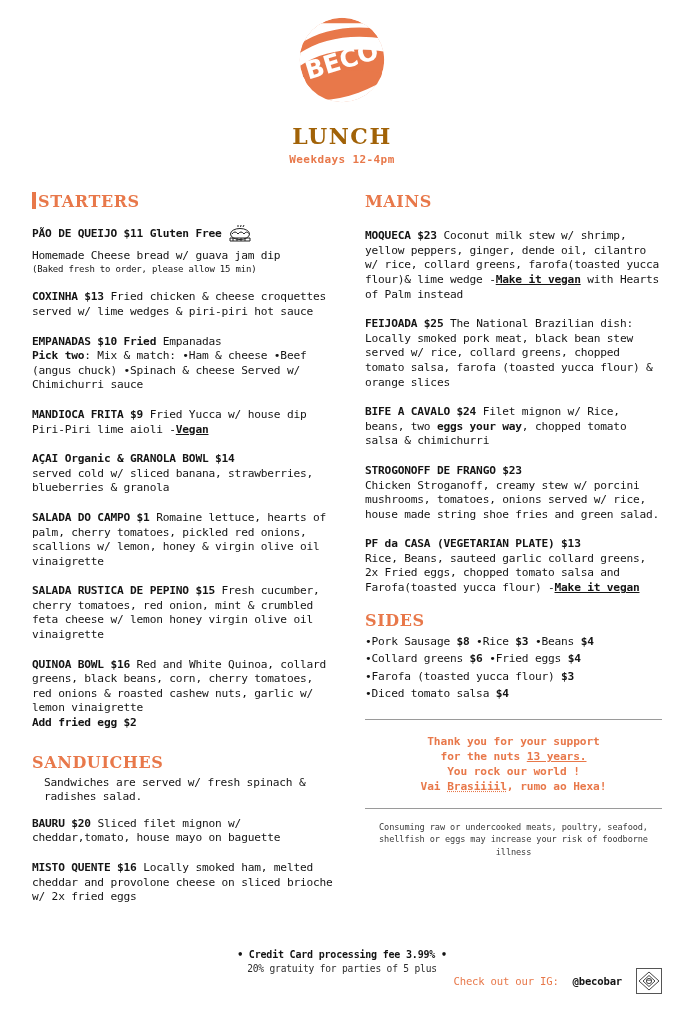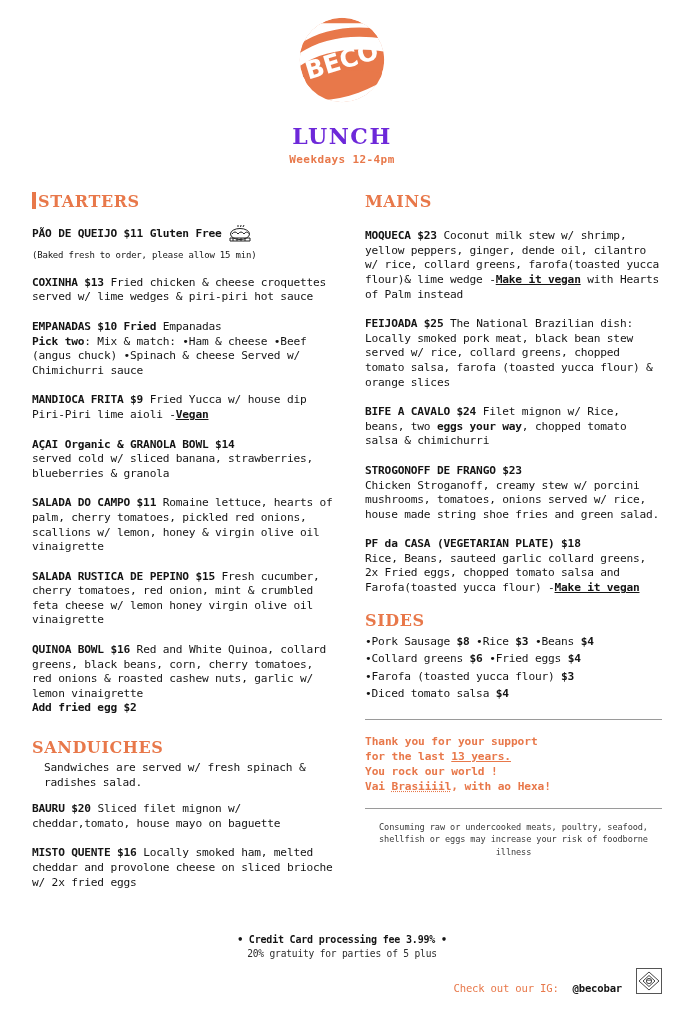--- a/index.html
+++ b/index.html
@@ -27,21 +27,21 @@
   }
   .logo svg { display: block; width: 92px; height: 92px; }
 
   
   .title-block { text-align: center; margin-top: 18px; }
   .lunch-title {
     font-family: "DejaVu Serif", "Liberation Serif", serif;
     font-weight: bold;
     font-size: 22px;
     letter-spacing: 1.5px;
-    color: #6d28d9;
+    color: #a16207;
     line-height: 1.1;
   }
   .lunch-sub {
     font-family: "DejaVu Sans Mono", monospace;
     font-weight: bold;
     font-size: 11px;
     letter-spacing: 0.4px;
     color: #e8784a;
     margin-top: 5px;
   }
@@ -121,20 +121,21 @@
   
   hr.rule {
     border: none;
     border-top: 1px solid #9a9a9a;
     margin: 16px 0 14px 0;
   }
   hr.rule.tight { margin: 14px 0 12px 0; }
 
   
   .thanks {
+    text-align: center;
     color: #e8784a;
     font-weight: bold;
     font-size: 11.2px;
     line-height: 15px;
     letter-spacing: -0.1px;
   }
   .thanks .u  { text-decoration: underline; }
   .thanks .du { text-decoration: underline; text-decoration-style: dotted; margin-top: 8px; }
 
   
@@ -161,21 +162,21 @@
     font-size: 9.6px;
     letter-spacing: -0.2px;
     line-height: 14px;
     color: #2b2b2b;
   }
   .footer-ig {
     position: absolute;
     right: 22px;
     bottom: 22px;
     display: flex;
-    align-items: flex-end;
+    align-items: center;
     gap: 14px;
   }
   .ig-text {
     font-size: 10.6px;
     color: #e8784a;
     letter-spacing: -0.2px;
   }
   .ig-handle {
     font-size: 10.6px;
     font-weight: bold;
@@ -232,20 +233,21 @@
         <span class="nm">PÃO DE QUEIJO $11 Gluten Free</span><span class="bread-icon"><svg width="26" height="19" viewBox="0 0 26 19">
               <g stroke="#222" fill="none" stroke-width="1">
                 <path d="M11 2 l0 -2 M13.5 2 l0.6 -2 M16 2 l1 -2"></path>
                 <ellipse cx="13" cy="9" rx="9.5" ry="5.5" fill="#fff"></ellipse>
                 <path d="M5 9 q3 -4 6 0 M11 9 q3 -4 6 0 M17 9 q2.5 -3.5 4.5 -0.5"></path>
                 <path d="M3 13 h20 M3 13 l0 3 h20 l0 -3"></path>
                 <path d="M6 13 l0 3 M10 13 l0 3 M14 13 l0 3 M18 13 l0 3"></path>
               </g>
             </svg></span>
       </p>
+      <p>Homemade Cheese bread w/ guava jam dip</p>
       <p class="tiny">(Baked fresh to order, please allow 15 min)</p>
     </div>
 
     <div class="item">
       <p><span class="nm">COXINHA $13</span>
         <span>Fried chicken &amp; cheese croquettes served w/ lime wedges &amp; piri-piri hot sauce</span></p>
     </div>
 
     <div class="item">
       <p><span class="nm">EMPANADAS $10</span>
@@ -258,21 +260,21 @@
       <p><span class="nm">MANDIOCA FRITA $9</span>
         <span>Fried Yucca w/ house dip Piri-Piri lime aioli -</span><span class="bu">Vegan</span></p>
     </div>
 
     <div class="item">
       <p><span class="nm">AÇAI Organic &amp; GRANOLA BOWL $14</span></p>
       <p>served cold w/ sliced banana, strawberries, blueberries &amp; granola</p>
     </div>
 
     <div class="item">
-      <p><span class="nm">SALADA DO CAMPO $11</span>
+      <p><span class="nm">SALADA DO CAMPO $1</span>
         <span>Romaine lettuce, hearts of palm, cherry tomatoes, pickled red onions, scallions w/ lemon, honey &amp; virgin olive oil vinaigrette</span></p>
     </div>
 
     <div class="item">
       <p><span class="nm">SALADA RUSTICA DE PEPINO $15</span>
         <span>Fresh cucumber, cherry tomatoes, red onion, mint &amp; crumbled feta cheese w/ lemon honey virgin olive oil vinaigrette</span></p>
     </div>
 
     <div class="item">
       <p><span class="nm">QUINOA BOWL $16</span>
@@ -315,21 +317,21 @@
       <p><span class="nm">BIFE A CAVALO $24</span>
         <span>Filet mignon w/ Rice, beans, two </span><span class="b">eggs your way</span><span>, chopped tomato salsa &amp; chimichurri</span></p>
     </div>
 
     <div class="item">
       <p><span class="nm">STROGONOFF DE FRANGO $23</span></p>
       <p>Chicken Stroganoff, creamy stew w/ porcini mushrooms, tomatoes, onions served w/ rice, house made string shoe fries and green salad.</p>
     </div>
 
     <div class="item">
-      <p><span class="nm">PF da CASA (VEGETARIAN PLATE) $18</span></p>
+      <p><span class="nm">PF da CASA (VEGETARIAN PLATE) $13</span></p>
       <p><span>Rice, Beans, sauteed garlic collard greens, 2x Fried eggs, chopped tomato salsa and Farofa(toasted yucca flour) -</span><span class="bu">Make it vegan</span></p>
     </div>
 
     <div class="sec-head sec-head-sides" style="margin-top:12px;">
       <span>SIDES</span>
     </div>
     <div class="sides-list">
       <p>
         <span>•Pork Sausage </span><span class="b">$8</span><span> •Rice </span><span class="b">$3</span><span> •Beans </span><span class="b">$4</span>
       </p>
@@ -341,23 +343,23 @@
       </p>
       <p>
         <span>•Diced tomato salsa </span><span class="b">$4</span>
       </p>
     </div>
 
     <hr class="rule">
 
     <div class="thanks">
       <div>Thank you for your support</div>
-      <div><span>for the last </span><span class="u">13 years.</span></div>
+      <div><span>for the nuts </span><span class="u">13 years.</span></div>
       <div>You rock our world !</div>
-      <div><span>Vai </span><span class="du">Brasiiiil</span><span>, with ao Hexa!</span></div>
+      <div><span>Vai </span><span class="du">Brasiiiil</span><span>, rumo ao Hexa!</span></div>
     </div>
 
     <hr class="rule tight">
 
     <p class="disclaimer">Consuming raw or undercooked meats, poultry, seafood, shellfish or eggs may increase your risk of foodborne illness</p>
   </div>
 </div>
 
 <div class="footer-fees">
   <div class="l1">• Credit Card processing fee 3.99% •</div>

